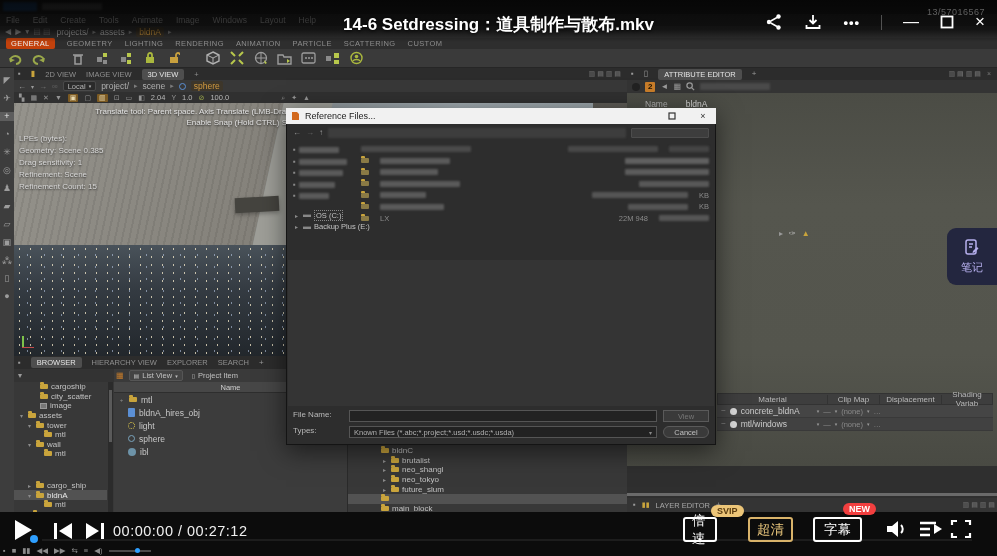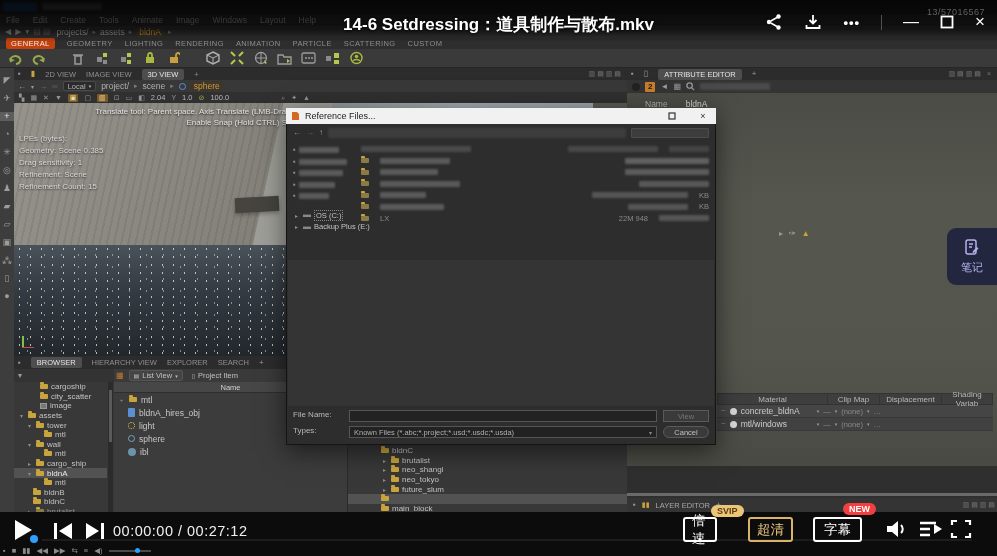--- a/index.html
+++ b/index.html
@@ -436,21 +436,21 @@
         </div>
       <div class="trow" style="padding-left:12px;">
           <span class="tcaret">▾</span>
           <i class="fold"></i>
           <span>wall</span>
         </div>
       <div class="trow" style="padding-left:30px;">
           <i class="fold"></i>
           <span>mtl</span>
         </div>
-      <div class="trow" style="padding-left:12px;">
+      <div class="trow" style="padding-left:12px;margin-top:22px;">
           <span class="tcaret">▸</span>
           <i class="fold"></i>
           <span>cargo_ship</span>
         </div>
       <div class="trow sel" style="padding-left:12px;">
           <span class="tcaret">▾</span>
           <i class="fold"></i>
           <span>bldnA</span>
         </div>
       <div class="trow" style="padding-left:30px;">

